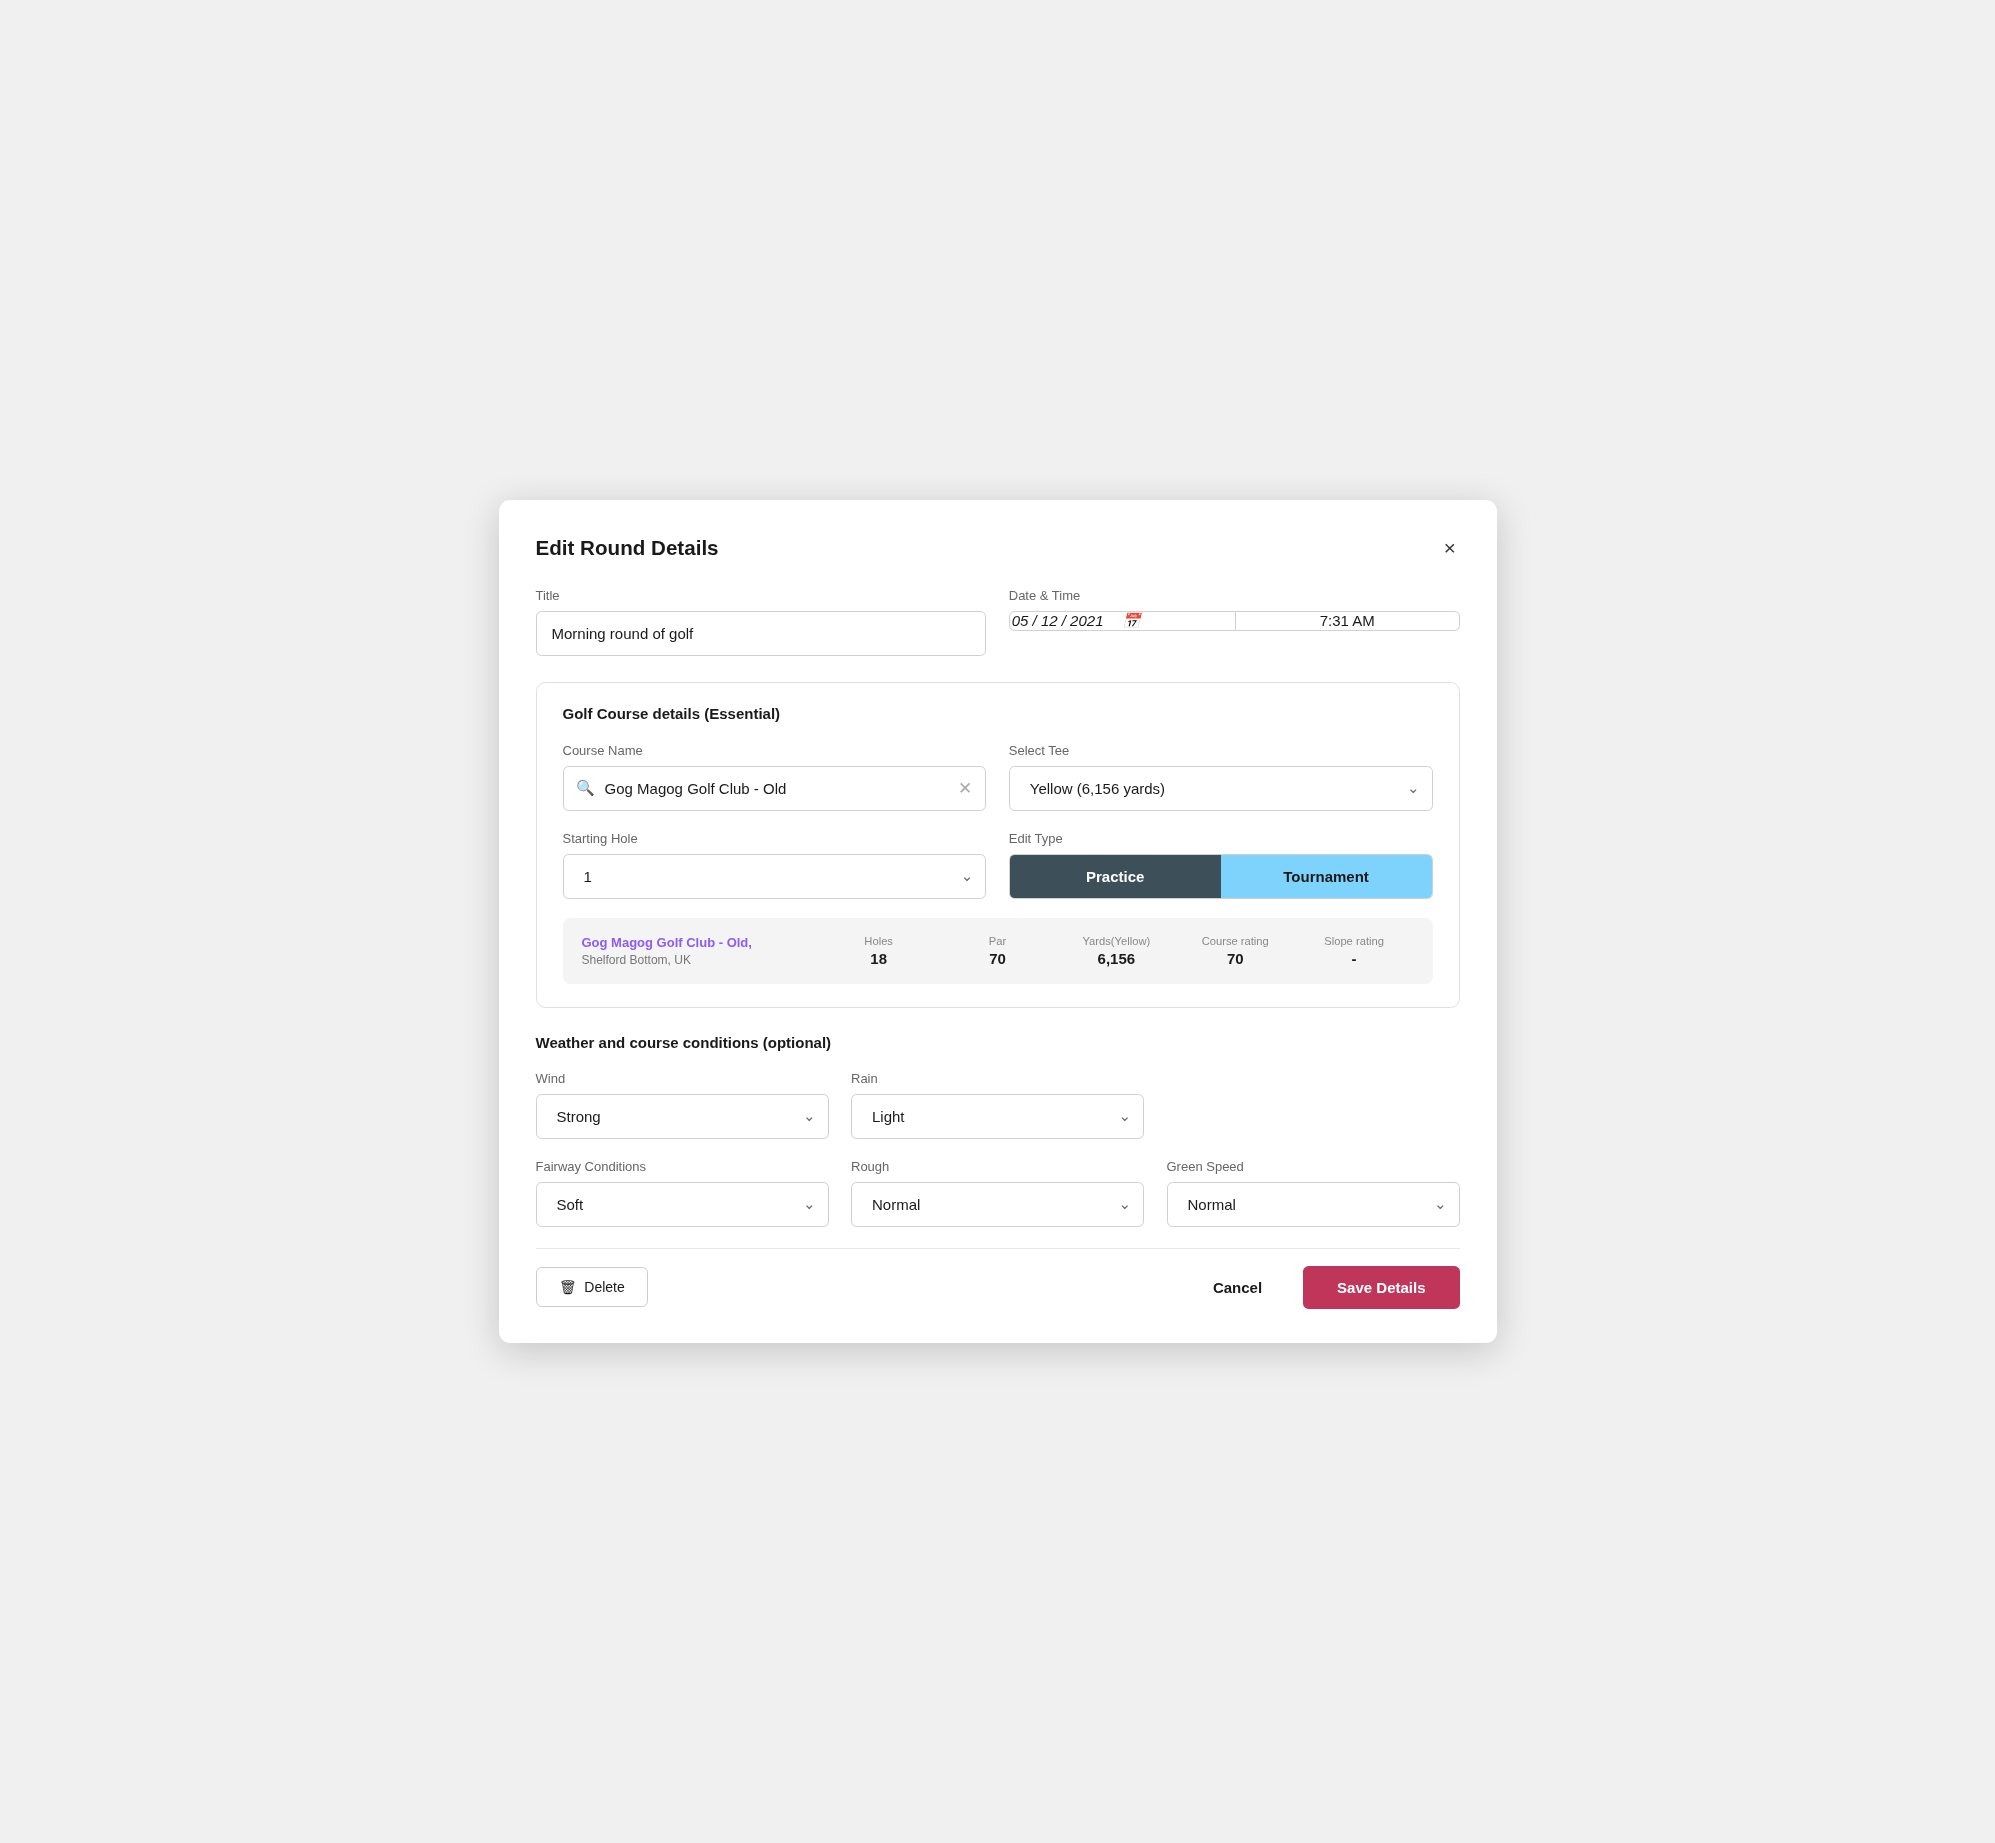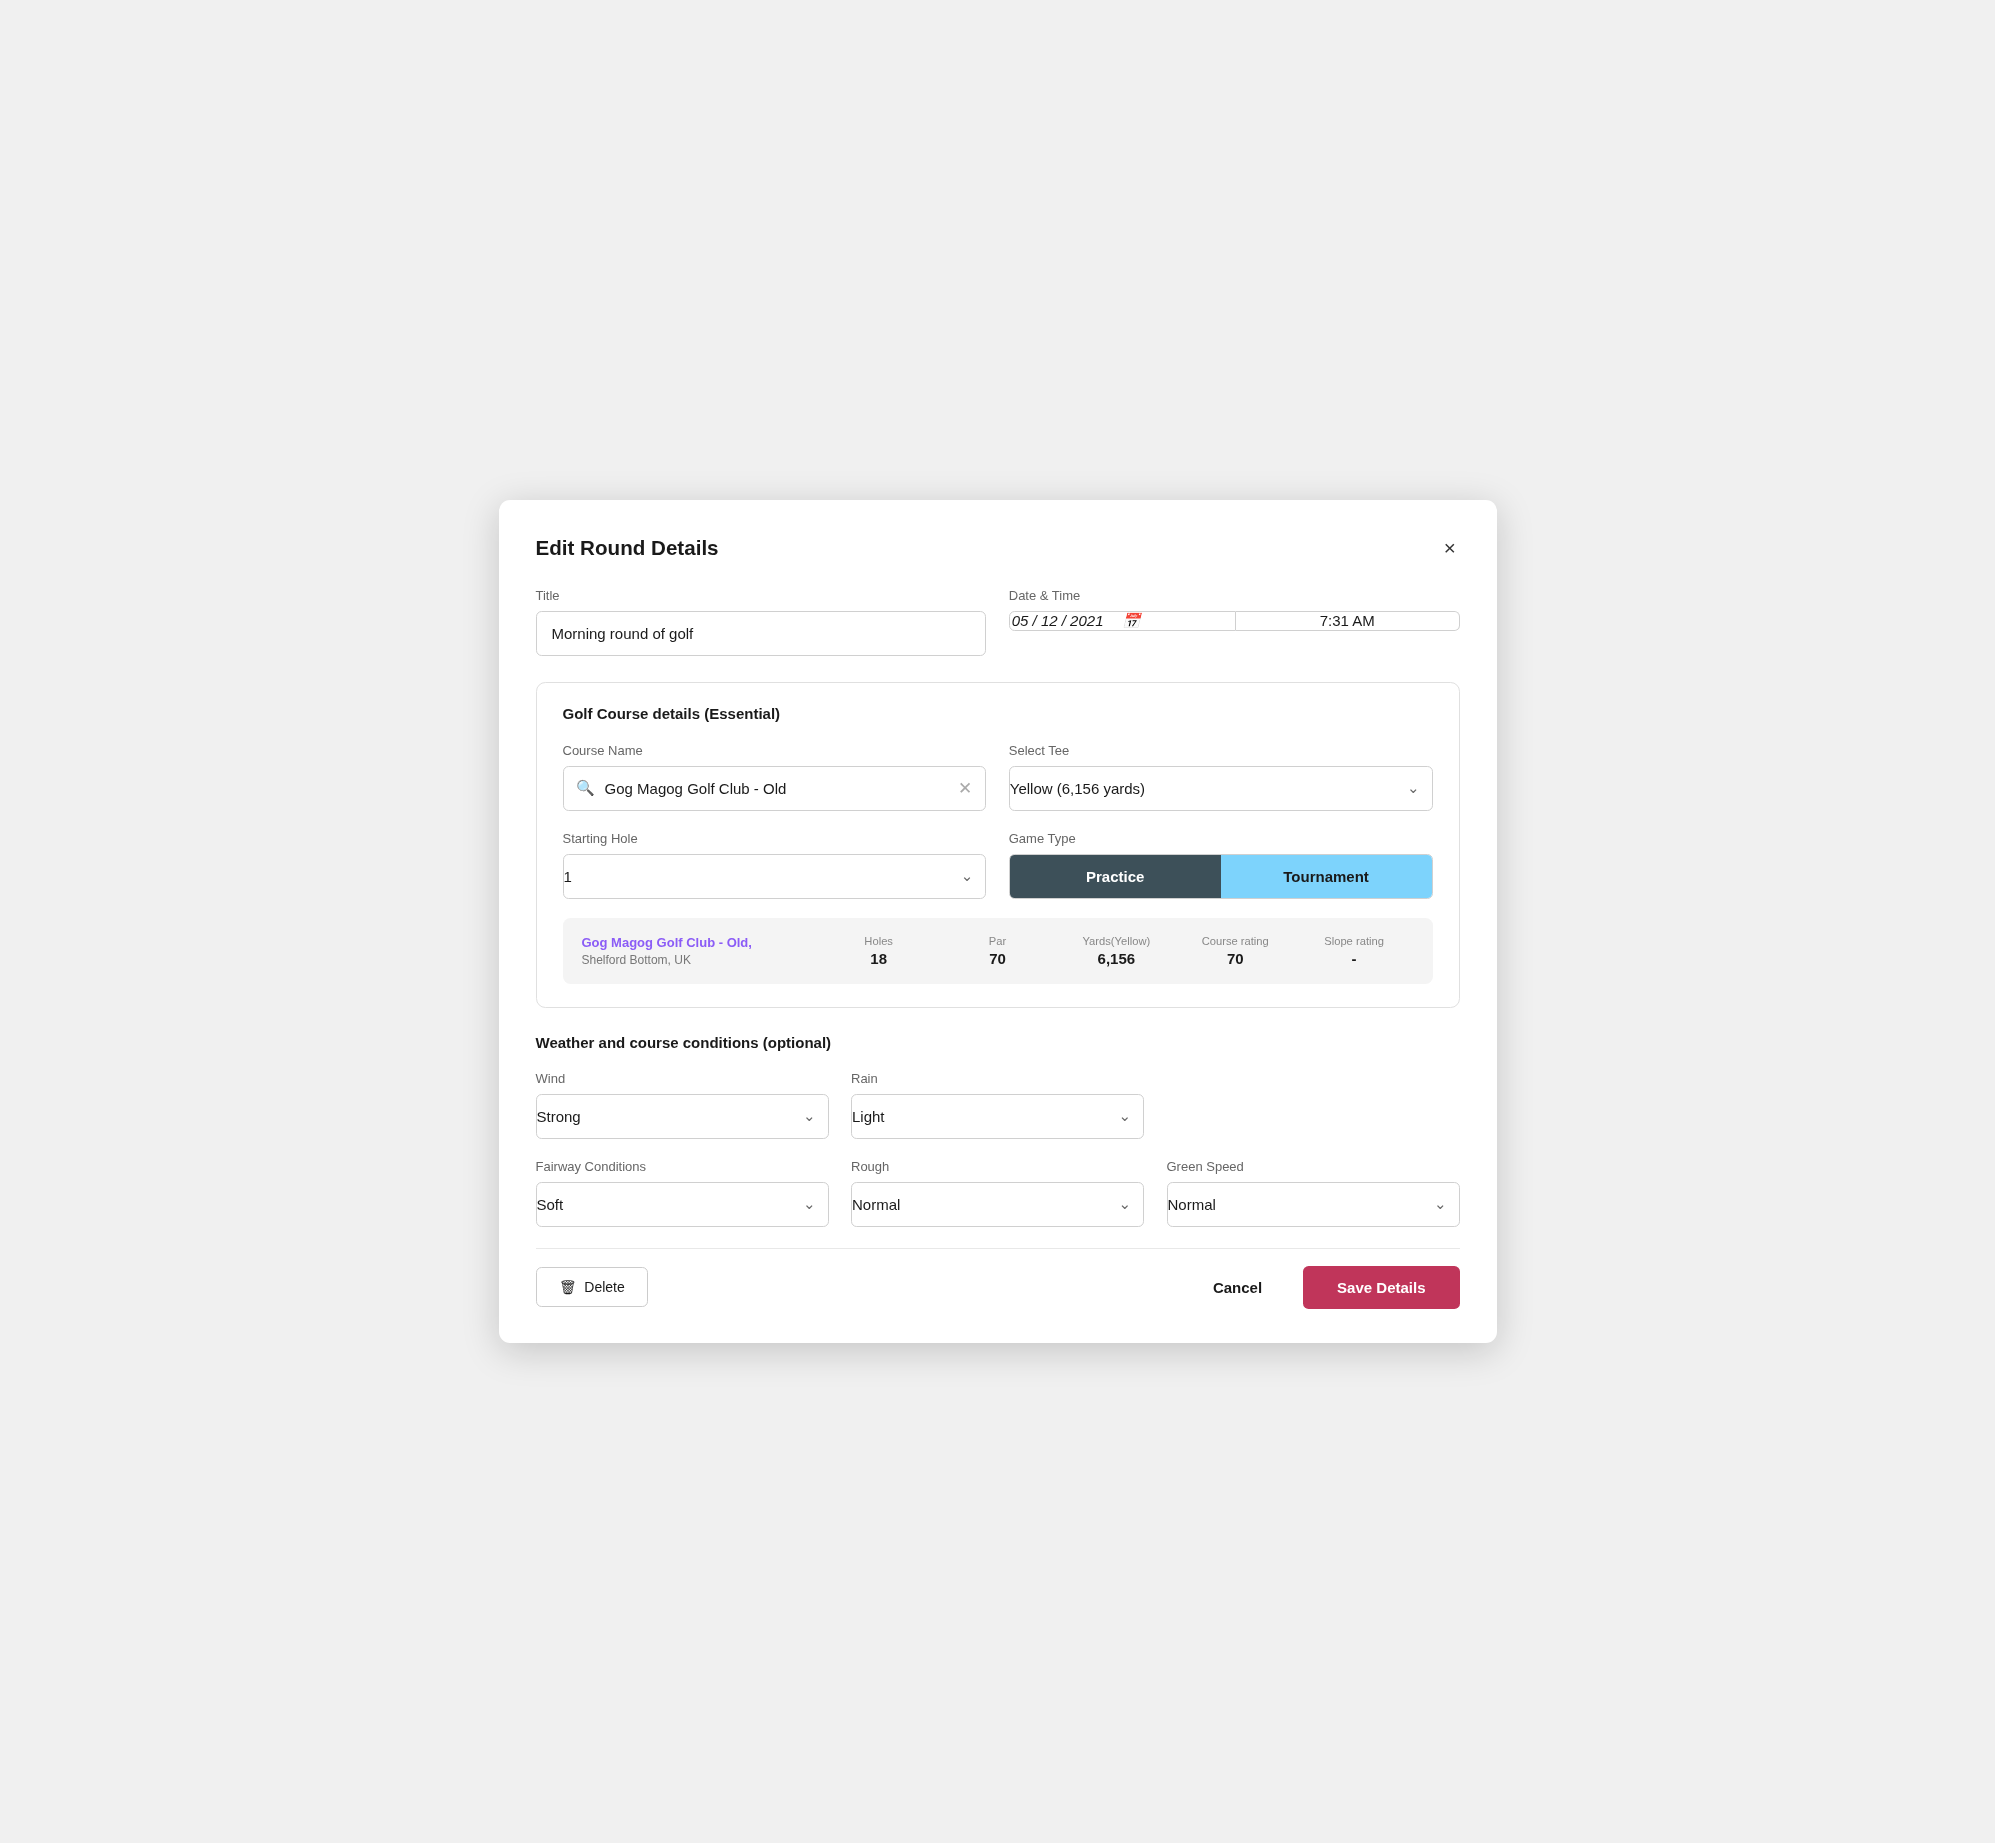--- a/index.html
+++ b/index.html
@@ -117,21 +117,21 @@
       flex: 1;
     }
     .select-wrap {
       position: relative;
       width: 100%;
     }
     .select-wrap select {
       width: 100%;
       border: 1.4px solid #d0d0d0;
       border-radius: 5.6px;
-      padding: 13px 37px 13px 0;
+      padding: 13px 37px 13px 20px;
       font-size: 15px;
       color: #1a1a1a;
       background: #fff;
       appearance: none;
       cursor: pointer;
       outline: none;
     }
     .select-arrow {
       position: absolute;
       right: 13px;
@@ -354,21 +354,21 @@
           <select>
             <option>1</option><option>2</option><option>3</option><option>4</option>
             <option>5</option><option>6</option><option>7</option><option>8</option>
             <option>9</option><option>10</option>
           </select>
           <span class="select-arrow">⌄</span>
         </div>
       </div>
 
       <div class="col-half">
-        <div class="field-label" style="margin-bottom:7.5px">Game Type</div>
+        <div class="field-label" style="margin-bottom:7.5px">Edit Type</div>
         <div class="game-type-toggle">
           <button class="toggle-btn active">Practice</button>
           <button class="toggle-btn inactive">Tournament</button>
         </div>
       </div>
     </div>
 
     <div class="course-info-bar">
       <div class="course-info-name">
         <div class="name-main">Gog Magog Golf Club - Old,</div>

